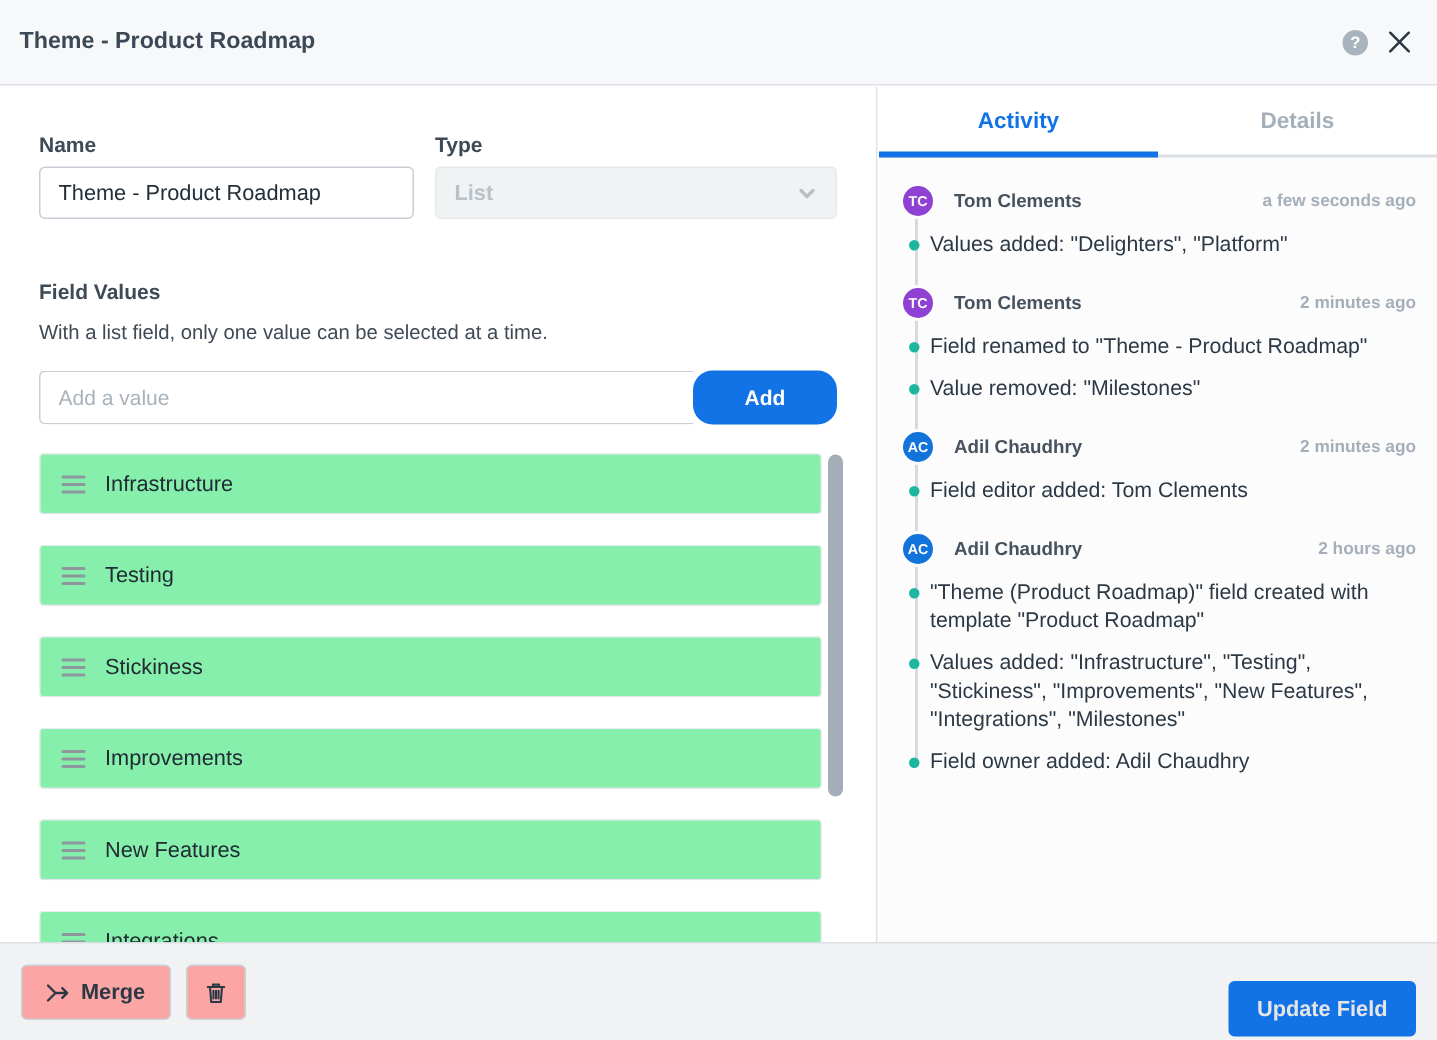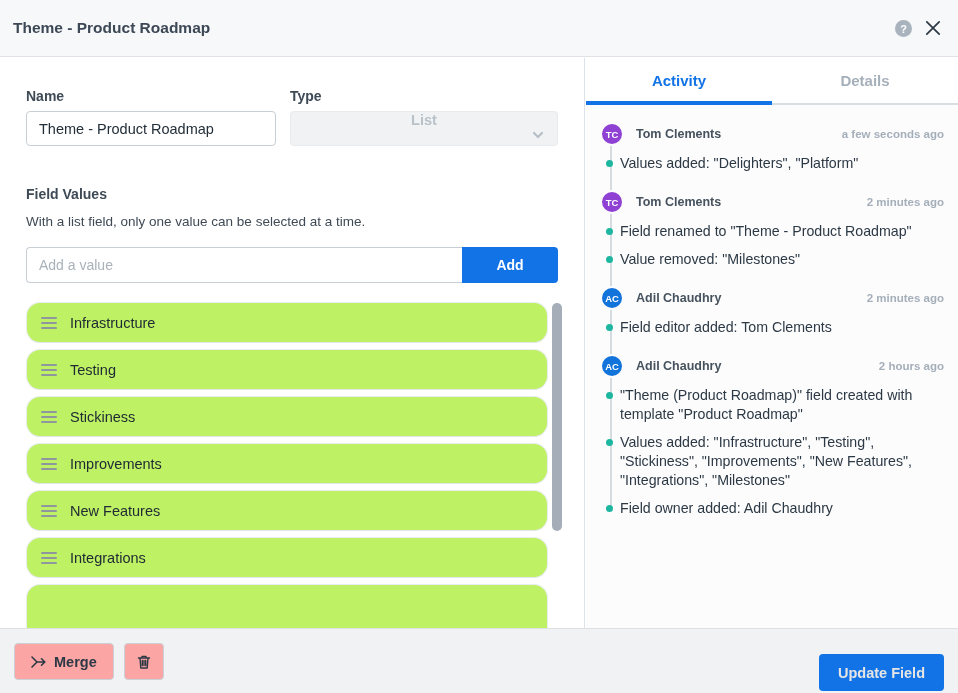--- a/index.html
+++ b/index.html
@@ -14,31 +14,31 @@
   .close-btn { position:absolute; right:16px; top:19px; width:18px; height:18px; cursor:pointer; }
 
   
   .bdy { position:absolute; top:58px; bottom:65px; left:0; right:0; }
   .left { position:absolute; top:0; bottom:0; left:0; width:585px; border-right:1px solid #dde3e8; overflow:hidden; background:#fff; }
   .right { position:absolute; top:0; bottom:0; left:586px; right:0; background:#fcfcfd; overflow:hidden; }
 
   
   .fld-label { position:absolute; font-size:14px; font-weight:700; color:#3e4a56; }
   .name-input { position:absolute; left:26px; top:53px; width:250px; height:35px; border:1px solid #c8ced5; border-radius:4px; padding:0 12px; font-size:14.5px; color:#222e38; font-family:inherit; background:#fff; }
-  .type-box { position:absolute; left:290px; top:53px; width:268px; height:35px; background:#f0f2f4; border:1px solid #e8ebee; border-radius:4px; display:flex; align-items:center; padding:0 12px;flex-direction:column; }
+  .type-box { position:absolute; left:290px; top:53px; width:268px; height:35px; background:#f0f2f4; border:1px solid #e8ebee; border-radius:4px; display:flex; align-items:center; padding:0 12px; }
   .type-text { font-size:14.5px; font-weight:700; color:#b9c1c9; }
   .type-box svg { margin-left:auto; }
   .hint { position:absolute; left:26px; top:156px; font-size:13.5px; color:#3f4a55; }
   .addrow { position:absolute; left:26px; top:189px; width:532px; height:36px; display:flex; }
   .add-input { flex:1; height:36px; border:1px solid #c8ced5; border-right:none; border-radius:4px 0 0 4px; padding:0 12px; font-size:14px; color:#b91c1c; font-family:inherit; }
   .add-input::placeholder { color:#a9b2bb; }
   .add-btn { width:96px; height:36px; border:none; border-radius:0 4px 4px 0; font-size:14px; font-weight:700; color:#fff; cursor:pointer; font-family:inherit; }
 
   .vlist { position:absolute; left:26px; top:244px; width:522px; }
-  .value-row { height:41px; background:#bef264; border:1px solid #eaedef; border-bottom-color:#e2e6e9; border-radius:14px; margin-bottom:6px; display:flex; align-items:center; padding:0 14px; }
+  .value-row { height:41px; background:#86efac; border:1px solid #eaedef; border-bottom-color:#e2e6e9; border-radius:3px; margin-bottom:20px; display:flex; align-items:center; padding:0 14px; }
   .value-row.partial { height:60px; }
   .drag-handle { display:inline-flex; flex-direction:column; gap:3px; width:16px; cursor:grab; }
   .drag-handle i { display:block; height:2px; background:#8f979e; border-radius:1px; }
   .value-label { margin-left:13px; font-size:14.5px; color:#212b34; }
   .scroll-thumb { position:absolute; left:552px; top:245px; width:10px; height:228px; border-radius:5px; background:#a5aeb8; }
 
   
   .tabs { position:absolute; top:0; left:0; right:0; height:47px; display:flex; border-bottom:2px solid #d9dee2; background:#fff; }
   .tab { width:50%; display:flex; align-items:center; justify-content:center; font-size:15px; font-weight:700; color:#a6b0ba; cursor:pointer; position:relative; }
   .tab.active { color:#1273e6; }
@@ -91,21 +91,21 @@
         <svg width="14" height="14" viewBox="0 0 14 14">
             <path d="M3 5 L7 9 L11 5" stroke="#b7bfc7" stroke-width="2.2" fill="none" stroke-linecap="round" stroke-linejoin="round"></path>
           </svg>
       </div>
 
       <div class="fld-label" style="left:26px; top:128px;">Field Values</div>
       <div class="hint">With a list field, only one value can be selected at a time.</div>
 
       <div class="addrow">
         <input class="add-input" type="text" placeholder="Add a value" style="">
-        <button class="add-btn" style="background: rgb(18, 115, 230);">Add</button>
+        <button class="add-btn" style="background: rgb(18, 115, 230); border-radius: 13px;">Add</button>
       </div>
 
       <div class="vlist">
           <div class="value-row">
             <span class="drag-handle">
               <i></i>
               <i></i>
               <i></i>
             </span>
             <span class="value-label">Infrastructure</span>

